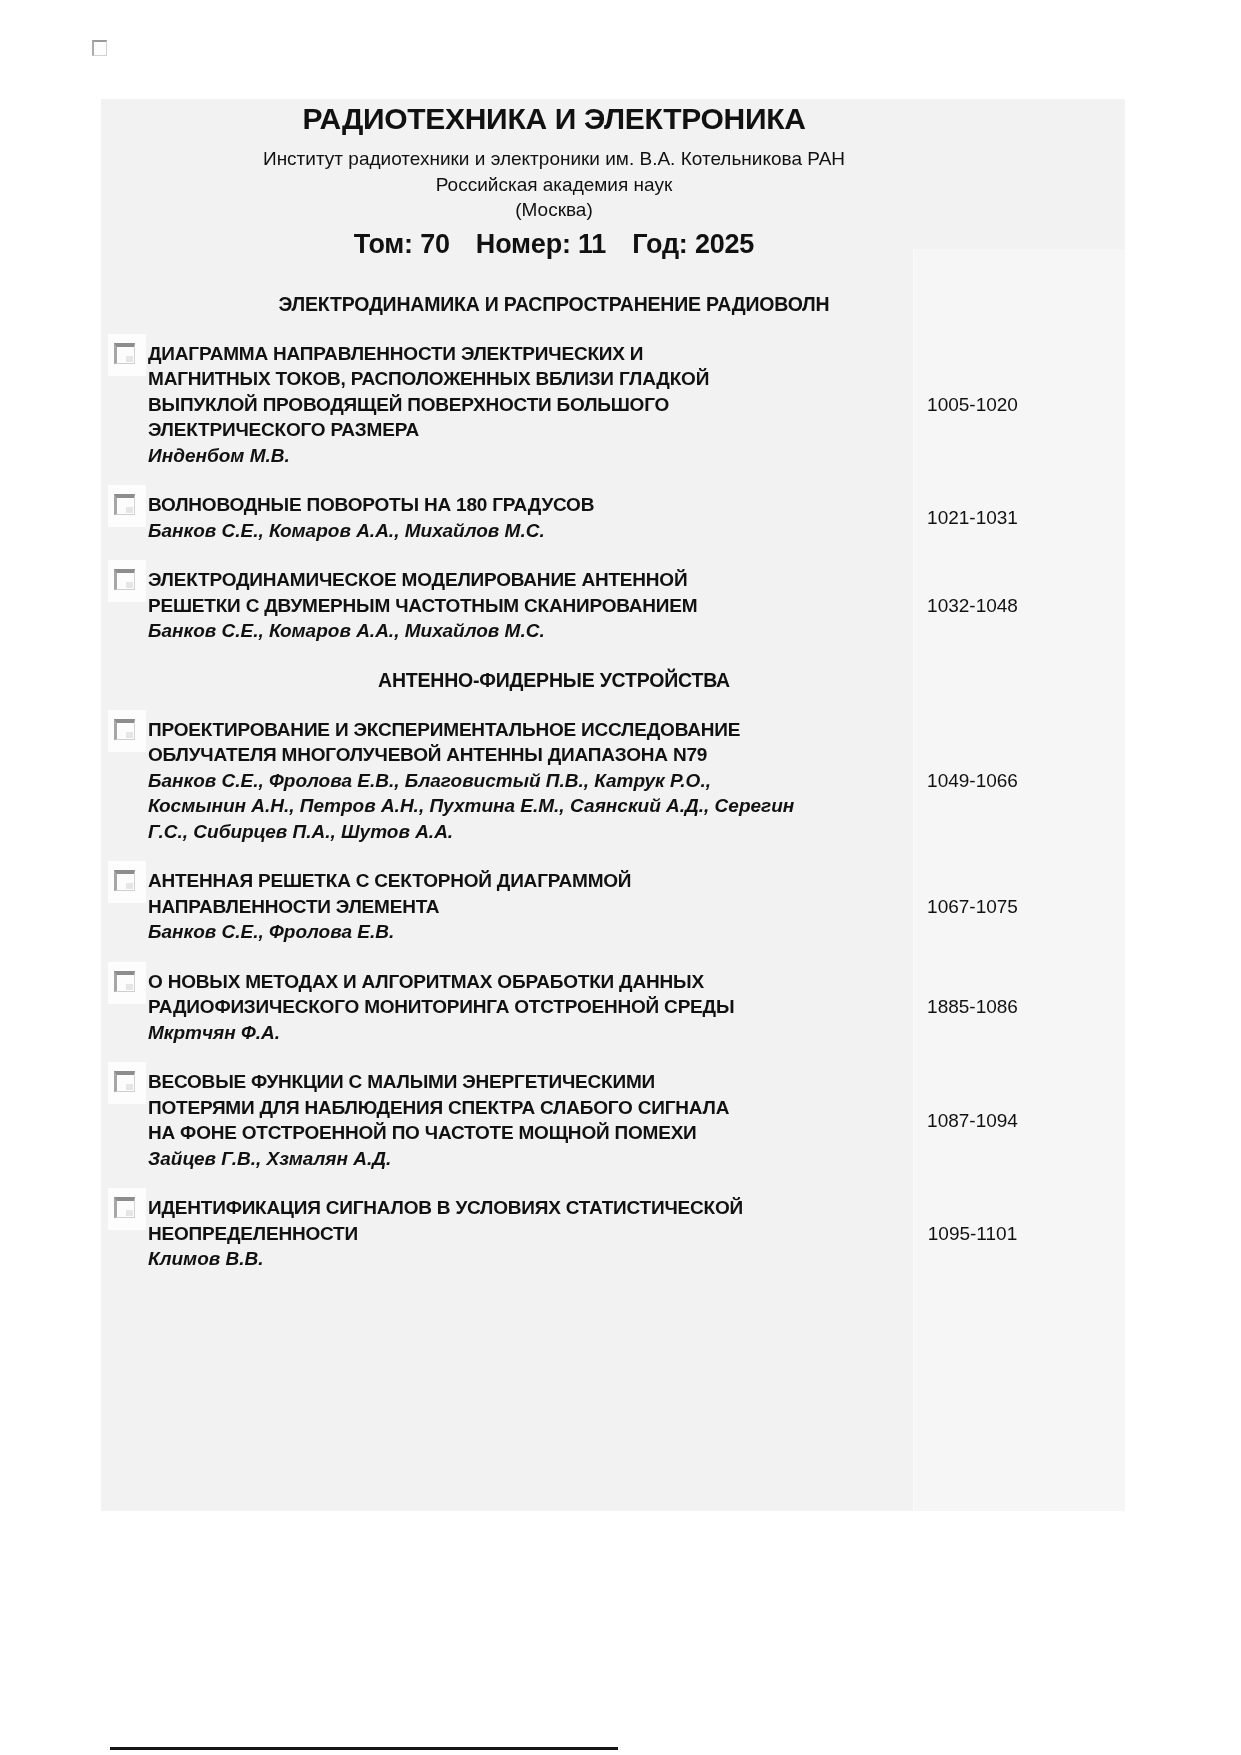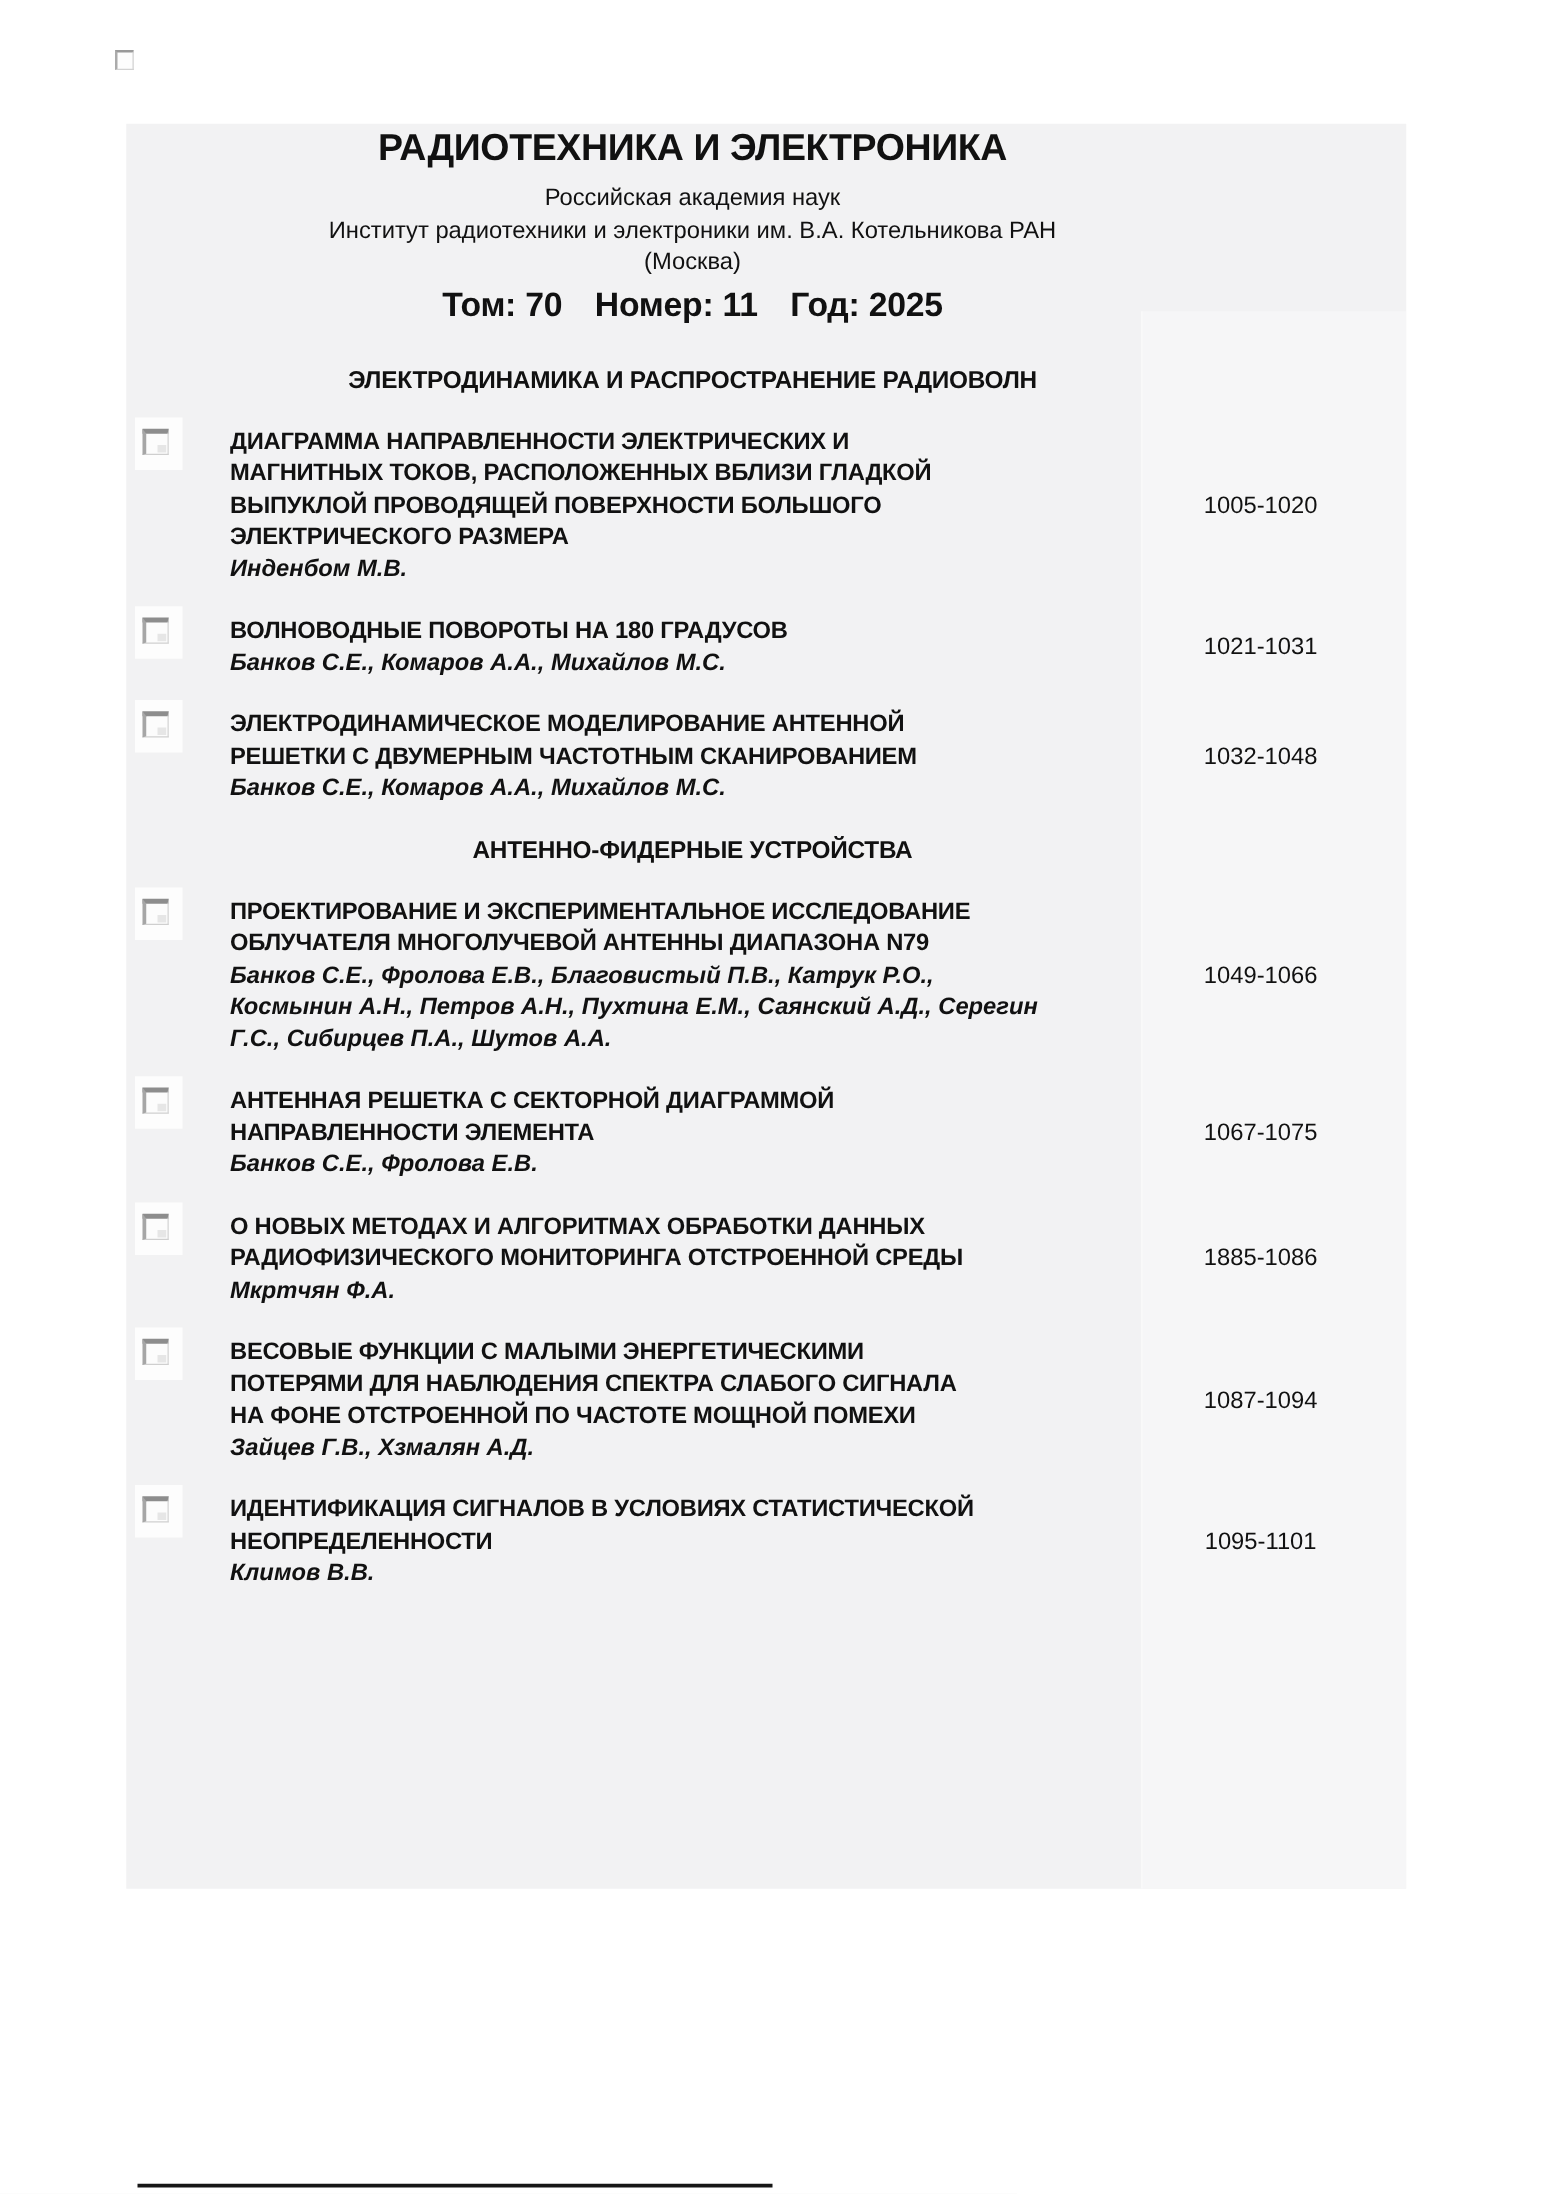--- a/index.html
+++ b/index.html
@@ -25,21 +25,21 @@
   .header-wrap{width:906px;text-align:center;padding-top:3px;}
   .journal-title{font-size:30px;font-weight:bold;line-height:33px;margin:0 0 11px 0;letter-spacing:-0.3px;}
   .sub-line{font-size:19px;line-height:25.5px;}
   .city-line{font-size:19px;line-height:25.5px;}
   .volume-line{font-size:27px;font-weight:bold;line-height:32px;margin-top:5px;margin-bottom:32px;letter-spacing:-0.2px;}
   .volume-line span{margin:0 13px;}
   .section-heading{
     width:906px;text-align:center;font-size:19.5px;font-weight:bold;
     line-height:25px;margin:0 0 24px 0;letter-spacing:-0.2px;
   }
-  .entry{display:flex;margin:0 0 24px 0;gap:36px;}
+  .entry{display:flex;margin:0 0 24px 0;}
   .cb-cell{width:47px;flex:0 0 47px;padding-left:7px;box-sizing:border-box;cursor:pointer;}
   .cb-box{
     display:block;width:38px;height:42px;background:#fdfdfd;
     margin-top:-7px;box-sizing:border-box;padding:9px 0 0 6px;
   }
   .cb-icon{
     display:block;width:21px;height:21px;box-sizing:border-box;position:relative;
     background:#fcfcfc;
     border-top:4px solid #8d8d8d;border-left:3px solid #a6a6a6;
     border-right:1px solid #d4d4d4;border-bottom:1px solid #cfcfcf;
@@ -62,22 +62,22 @@
 </head>
 <body>
 
 <span class="artifact-icon"></span>
 
 <div class="panel">
   <div class="pages-col"></div>
   <div class="content">
     <div class="header-wrap">
       <div class="journal-title">РАДИОТЕХНИКА И ЭЛЕКТРОНИКА</div>
+      <div class="sub-line">Институт радиотехники и электроники им. В.А. Котельникова РАН</div>
       <div class="sub-line">Российская академия наук</div>
-      <div class="sub-line">Институт радиотехники и электроники им. В.А. Котельникова РАН</div>
       <div class="city-line">(Москва)</div>
       <div class="volume-line"><span>Том: 70</span><span>Номер: 11</span><span>Год: 2025</span></div>
     </div>
     <div>
         <div class="section-heading">ЭЛЕКТРОДИНАМИКА И РАСПРОСТРАНЕНИЕ РАДИОВОЛН</div>
         <div class="entry">
           <div class="cb-cell">
             <span class="cb-box">
               <span class="cb-icon"></span>
             </span>

